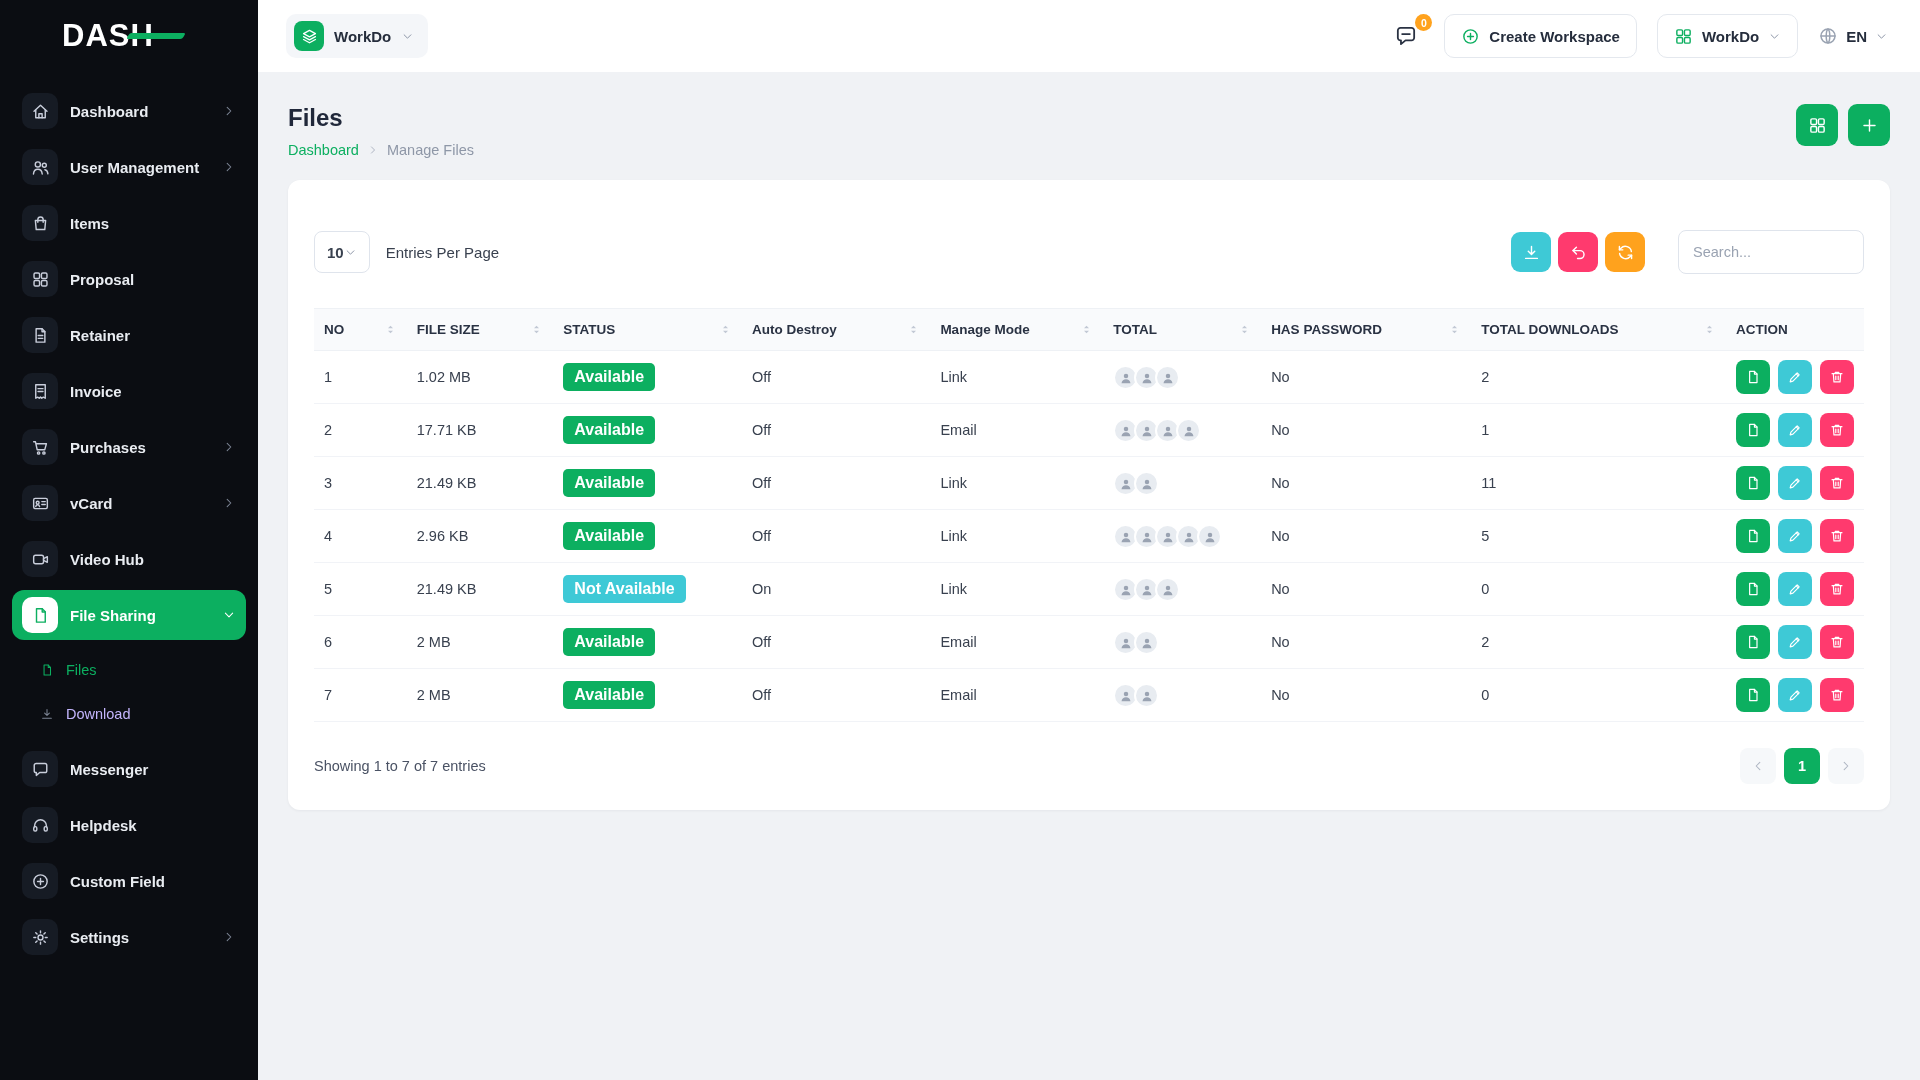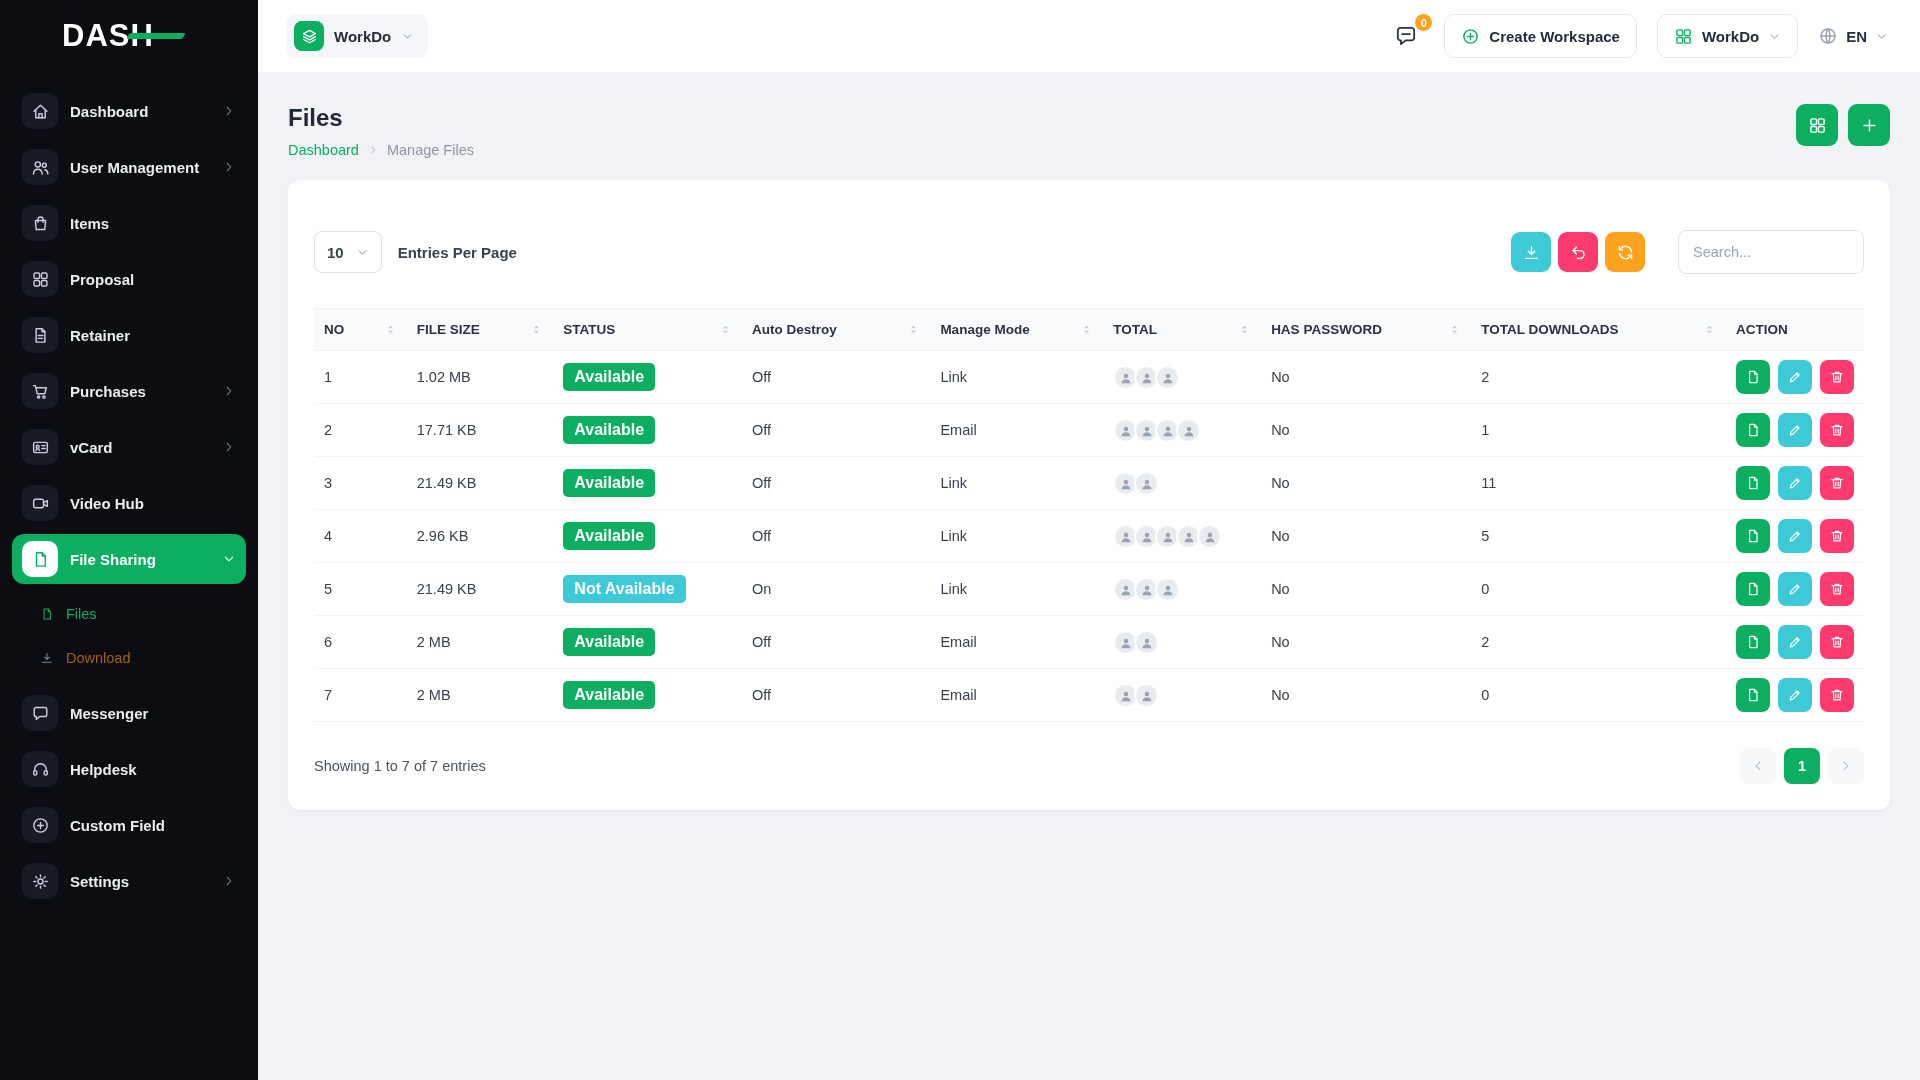--- a/index.html
+++ b/index.html
@@ -19,21 +19,21 @@
   .nav-icon-box svg { width:19px; height:19px; }
   .nav-label { color:#e9ecf1; font-size:15px; font-weight:600; flex:1; white-space:nowrap; }
   .nav-chevron { color:#7c8494; width:14px; height:14px; }
   .nav-chevron svg { width:14px; height:14px; }
   .nav-item.active { background:#0CAF60; }
   .nav-item.active .nav-icon-box { background:#ffffff; color:#0CAF60; }
   .nav-item.active .nav-label { color:#fff; }
   .nav-item.active .nav-chevron { color:#fff; }
   .nav-chevron.down svg { transform:rotate(90deg); }
   .nav-sub { padding:2px 0 8px 16px; }
-  .nav-sub-item { display:flex; align-items:center; gap:12px; height:44px; padding:0 10px 0 12px; color:#a16207; font-size:14.5px; font-weight:500; cursor:pointer; }
+  .nav-sub-item { display:flex; align-items:center; gap:12px; height:44px; padding:0 10px 0 12px; color:#c4b5fd; font-size:14.5px; font-weight:500; cursor:pointer; }
   .nav-sub-item .sub-icon { width:14px; height:14px; color:#7c8494; }
   .nav-sub-item .sub-icon svg { width:14px; height:14px; }
   .nav-sub-item.active { color:#0CAF60; }
   .nav-sub-item.active .sub-icon { color:#0CAF60; }
 
   
   .topbar { position:fixed; left:258px; right:0; top:0; height:72px; background:#fff; display:flex; align-items:center; justify-content:space-between; padding:0 32px 0 28px; z-index:9; }
   .ws-pill { display:flex; align-items:center; gap:10px; background:#f4f6f9; border-radius:10px; padding:7px 14px 7px 8px; cursor:pointer; border:none; }
   .ws-icon { width:30px; height:30px; border-radius:8px; background:#0CAF60; color:#fff; display:flex; align-items:center; justify-content:center; }
   .ws-icon svg { width:17px; height:17px; }
@@ -64,22 +64,22 @@
   .sq-btn { width:42px; height:42px; border:none; border-radius:9px; display:flex; align-items:center; justify-content:center; color:#fff; cursor:pointer; }
   .sq-btn svg { width:19px; height:19px; }
   .sq-btn.green { background:#0CAF60; }
   .sq-btn.teal { background:#3EC9D6; }
   .sq-btn.pink { background:#FF3A6E; }
   .sq-btn.orange { background:#FFA21D; }
 
   .card { background:#fff; border-radius:12px; margin-top:22px; padding:50px 26px 26px; box-shadow:0 1px 3px rgba(16,24,40,.05); }
   .controls { display:flex; justify-content:space-between; align-items:center; margin-bottom:34px; }
   .controls-left { display:flex; align-items:center; gap:16px; }
-  .select { display:flex; align-items:center; gap:12px; border:1px solid #dfe4ec; border-radius:8px; padding:0 12px; height:42px; font-size:15px; font-weight:600; color:#39414f; cursor:pointer; background:#fff; }
-  .controls-label { font-size:15px; font-weight:700; color:#39414f; }
+  .select { display:flex; align-items:center; gap:0; border:1px solid #dfe4ec; border-radius:8px; padding:0 12px; height:42px; font-size:15px; font-weight:600; color:#39414f; cursor:pointer; background:#fff; }
+  .controls-label { font-size:15px; font-weight:400; color:#39414f; }
   .controls-right { display:flex; align-items:center; gap:7px; }
   .controls-right .sq-btn { width:40px; height:40px; }
   .search { height:44px; width:186px; border:1px solid #dfe4ec; border-radius:8px; padding:0 14px; font-size:14.5px; font-family:inherit; color:#39414f; margin-left:26px; outline:none; }
   .search::placeholder { color:#9aa3b2; }
 
   .table { width:100%; border-collapse:collapse; }
   .table thead th { background:#f9fafc; border-top:1px solid #eef1f5; border-bottom:1px solid #eef1f5; padding:13px 10px; font-size:13.5px; font-weight:700; color:#2a3243; text-align:left; }
   .th-inner { display:flex; align-items:center; justify-content:space-between; gap:6px; }
   .sort-icon { width:13px; height:13px; color:#c2c8d4; flex:0 0 13px; }
   .sort-icon svg { width:13px; height:13px; }
@@ -169,20 +169,29 @@
       </div>
       <div class="nav-item">
         <span class="nav-icon-box">
           <svg viewBox="0 0 20 20" fill="none" stroke="currentColor" stroke-width="1.5" stroke-linecap="round" stroke-linejoin="round">
             <path d="M5.4 2.9h6.2l3 3V17H5.4z"></path>
             <path d="M11.6 2.9v3.2h3"></path>
             <path d="M7.6 10h4.8M7.6 13h4.8"></path>
           </svg>
         </span>
         <span class="nav-label">Retainer</span>
+      </div>
+      <div class="nav-item">
+        <span class="nav-icon-box">
+          <svg viewBox="0 0 20 20" fill="none" stroke="currentColor" stroke-width="1.5" stroke-linecap="round" stroke-linejoin="round">
+            <path d="M5 2.9h10v14.2l-2-1.2-1.7 1.2-1.3-1.2-1.3 1.2-1.7-1.2-2 1.2z"></path>
+            <path d="M7.4 7h5.2M7.4 10h5.2"></path>
+          </svg>
+        </span>
+        <span class="nav-label">Invoice</span>
       </div>
       <div class="nav-item">
         <span class="nav-icon-box">
           <svg viewBox="0 0 20 20" fill="none" stroke="currentColor" stroke-width="1.5" stroke-linecap="round" stroke-linejoin="round">
             <path d="M2.8 4h1.9l1.8 8.3h8l1.7-6.2H5.5"></path>
             <circle cx="8" cy="15.8" r="1.2"></circle>
             <circle cx="13.6" cy="15.8" r="1.2"></circle>
           </svg>
         </span>
         <span class="nav-label">Purchases</span>

